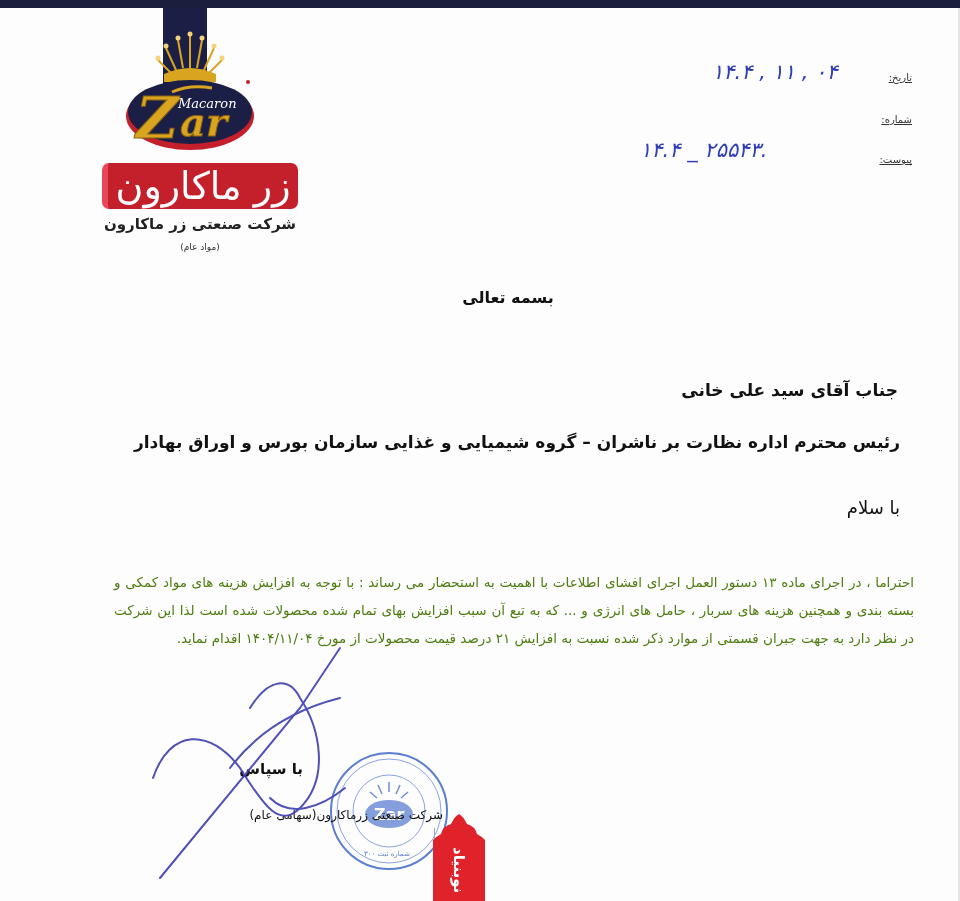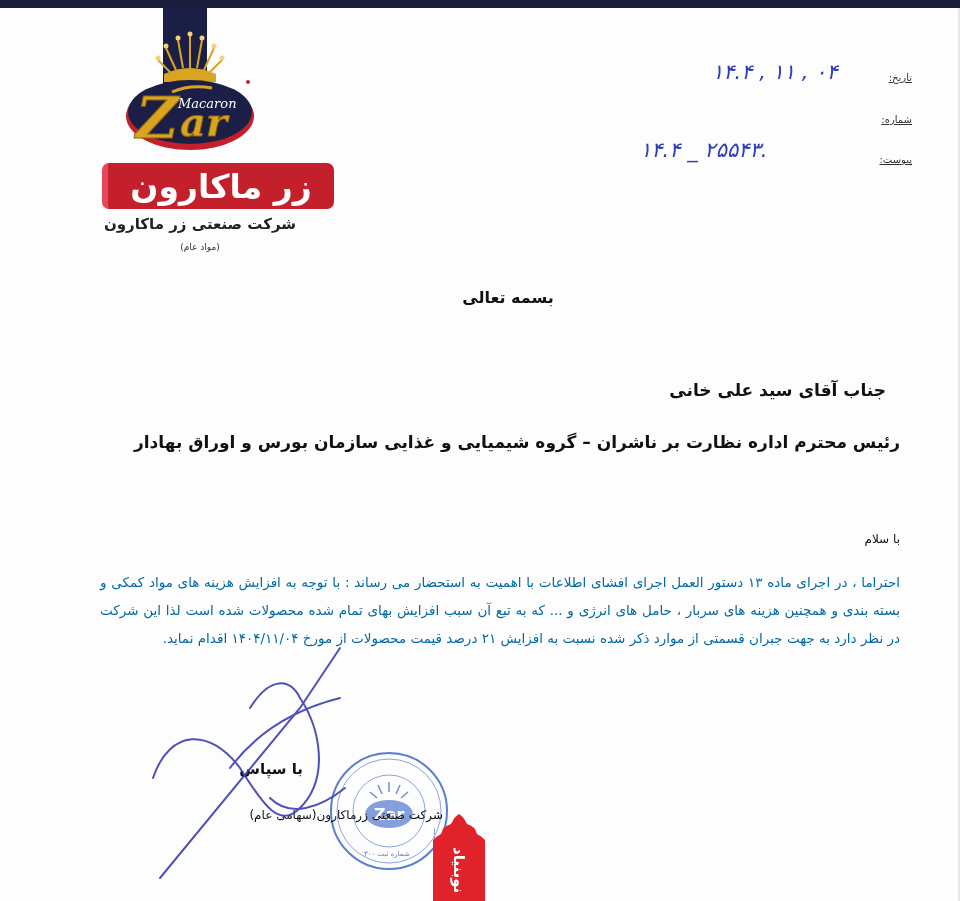--- a/index.html
+++ b/index.html
@@ -21,26 +21,26 @@
   
   .logo-band {
     position: absolute; left: 163px; top: 0; width: 44px; height: 130px;
     background: #1c1f45;
   }
   .logo-wrap {
     position: absolute; left: 120px; top: 8px; width: 140px; height: 140px;
   }
   .logo-wrap svg { position: absolute; left: 0; top: 0; }
   .brand-badge {
-    position: absolute; left: 102px; top: 155px; width: 232px; height: 46px;
+    position: absolute; left: 102px; top: 155px; width: 196px; height: 46px;
     background: #c3202c; border-radius: 7px;
     border-left: 6px solid #e8465a;
     box-sizing: border-box;
     display: flex; align-items: center; justify-content: center;
-    color: #fff; font-weight: bold; font-size: 33px; direction: rtl;
+    color: #fff; font-weight: normal; font-size: 38px; direction: rtl;
     letter-spacing: 1px;
   }
   .company-name {
     position: absolute; left: 100px; top: 207px; width: 200px;
     text-align: center; direction: rtl;
     font-size: 15px; font-weight: bold; color: #222;
   }
   .company-type {
     position: absolute; left: 100px; top: 234px; width: 200px;
     text-align: center; direction: rtl;
@@ -58,32 +58,32 @@
     font-style: italic;
   }
   
   .rtl { direction: rtl; position: absolute; }
   .title-center {
     position: absolute; left: 0; width: 960px; top: 280px;
     text-align: center; font-weight: bold; font-size: 16px; direction: rtl;
     padding-left: 40px; box-sizing: border-box; margin-left: 8px;
   }
   .recipient-name {
-    right: 72px; top: 372px; font-weight: bold; font-size: 17px;
+    right: 60px; top: 372px; font-weight: bold; font-size: 17px;
   }
   .recipient-title {
     right: 58px; top: 424px; font-weight: bold; font-size: 17px;
   }
   .greeting {
-    right: 58px; top: 524px; font-size: 12px;
+    right: 58px; top: 489px; font-size: 18px;
   }
   .paragraph {
-    position: absolute; right: 58px; top: 560px; width: 800px;
+    position: absolute; right: 44px; top: 560px; width: 800px;
     direction: rtl; text-align: justify; text-align-last: right;
-    font-size: 13.5px; line-height: 28px; color: #0369a1;
+    font-size: 13.5px; line-height: 28px; color: #4d7c0f;
   }
   .closing {
     right: 655px; top: 752px; font-weight: bold; font-size: 15px;
   }
   .signature-company {
     right: 515px; top: 800px; font-weight: normal; font-size: 12px;
   }
   .signature-svg { position: absolute; left: 0; top: 0; pointer-events: none; }
   .stamp { position: absolute; left: 326px; top: 740px; }
   .watermark {

